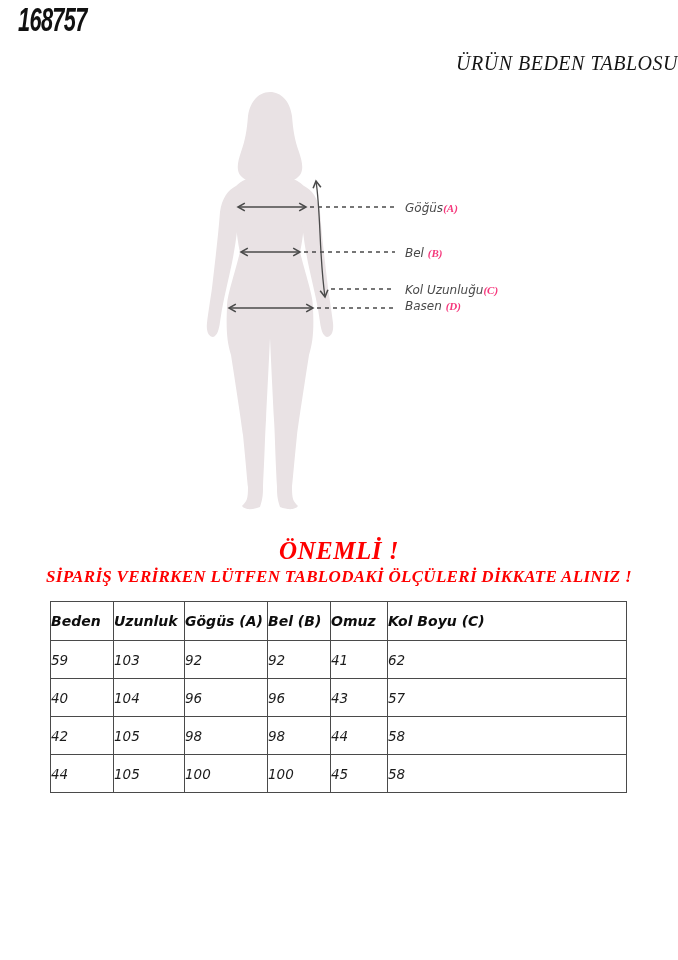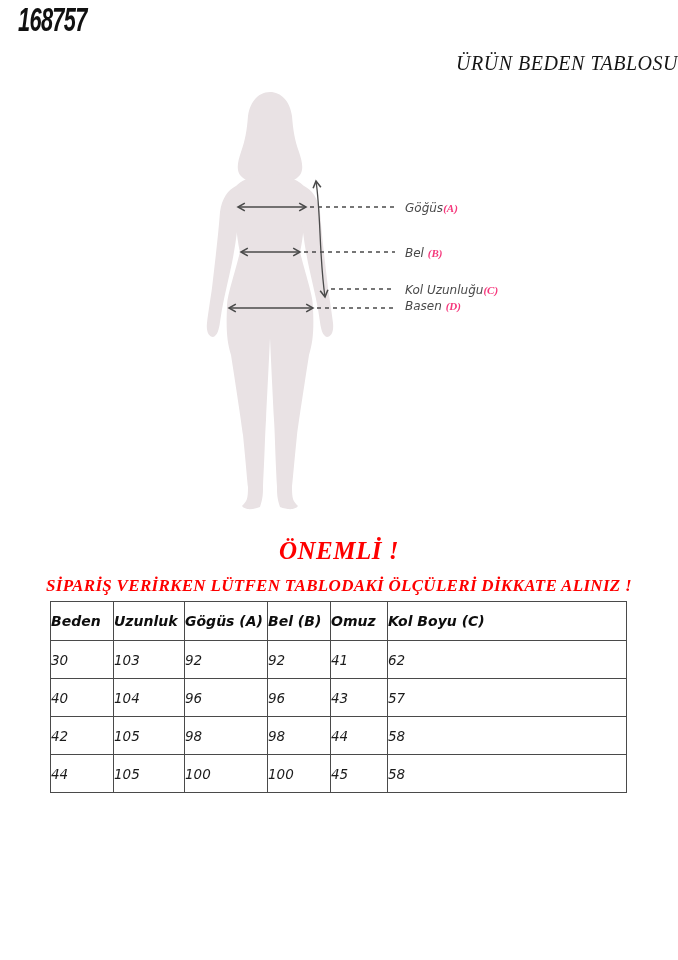--- a/index.html
+++ b/index.html
@@ -38,21 +38,21 @@
   }
   
   .notice-heading{
     position:absolute;left:0;top:531px;width:100%;text-align:center;
     font-family:"Liberation Serif",serif;font-weight:700;font-size:25px;
     color:var(--red,#fe0000);letter-spacing:.5px;white-space:nowrap;margin-top:6px;
   }
   .notice-warning{
     position:absolute;left:0;top:567px;width:100%;text-align:center;
     font-family:"Liberation Serif",serif;font-weight:700;font-size:17px;
-    color:var(--red,#fe0000);letter-spacing:.3px;white-space:nowrap;margin-top:9px;
+    color:var(--red,#fe0000);letter-spacing:.3px;white-space:nowrap;
   }
   
   .size-table{
     position:absolute;left:50px;top:601px;width:576px;
     border-collapse:collapse;table-layout:fixed;
     font-family:"DejaVu Sans","Liberation Sans",sans-serif;
   }
   .size-table th,.size-table td{
     border:1px solid var(--table_border,#4a4a4a);
     text-align:left;vertical-align:middle;padding:0;
@@ -138,21 +138,21 @@
         <th>Beden</th>
         <th>Uzunluk</th>
         <th>Gögüs (A)</th>
         <th>Bel (B)</th>
         <th>Omuz</th>
         <th>Kol Boyu (C)</th>
       </tr>
     </thead>
     <tbody>
         <tr>
-          <td>30</td>
+          <td>59</td>
           <td>103</td>
           <td>92</td>
           <td>92</td>
           <td>41</td>
           <td>62</td>
         </tr>
         <tr>
           <td>40</td>
           <td>104</td>
           <td>96</td>

